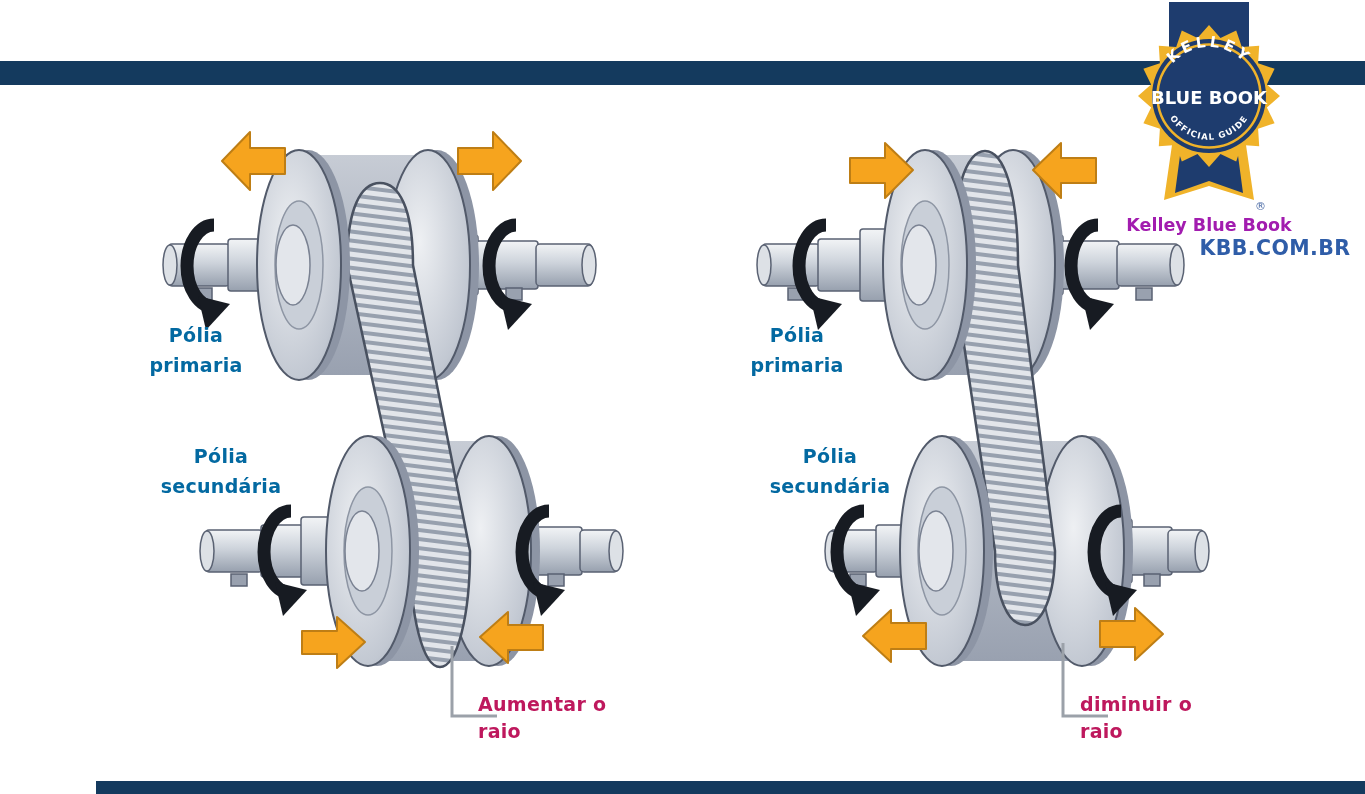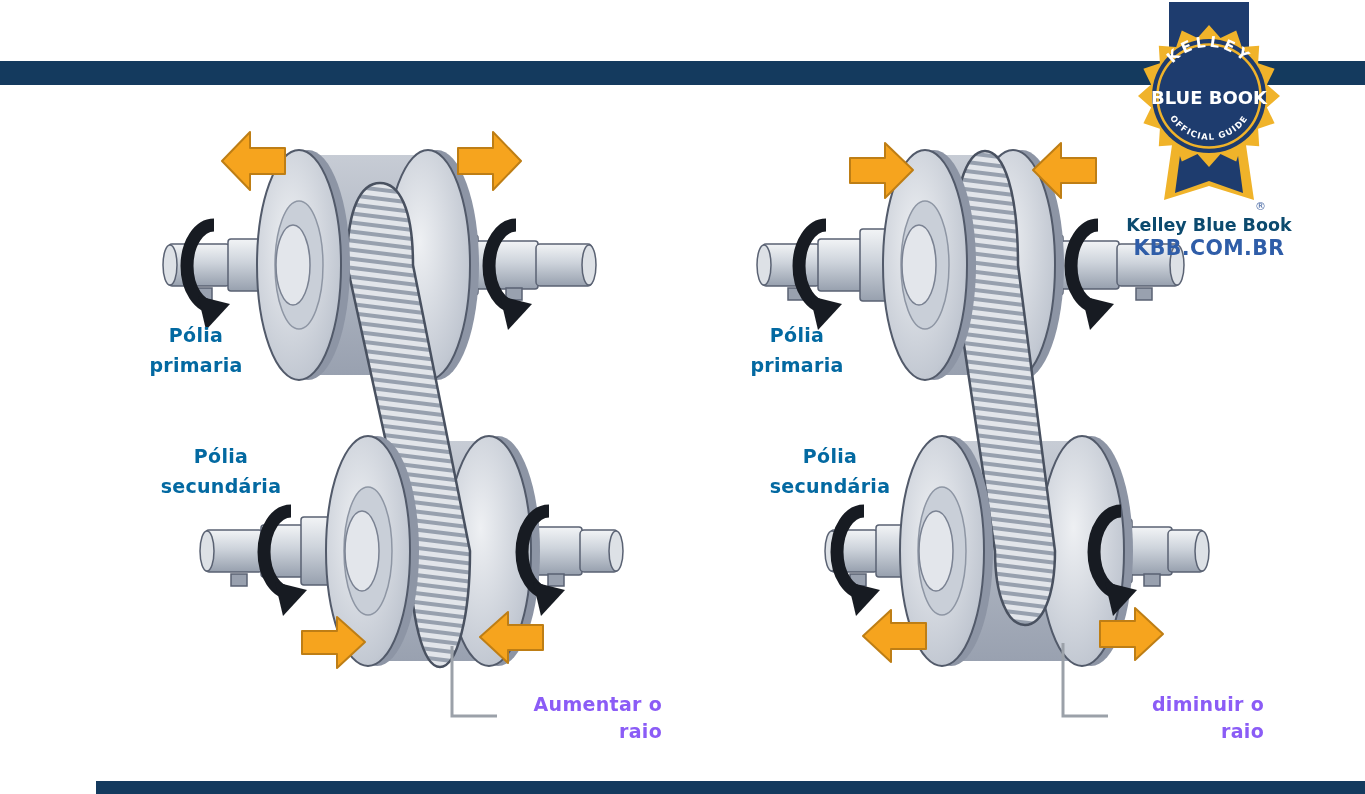--- a/index.html
+++ b/index.html
@@ -3,25 +3,25 @@
 <meta charset="utf-8">
 <style>
   html,body{margin:0;padding:0;background:#fff;}
   #stage{position:relative;width:1365px;height:794px;background:#ffffff;overflow:hidden;
          font-family:"DejaVu Sans",sans-serif;}
   .top-bar{position:absolute;left:0;top:61px;width:1365px;height:24px;background:#143A5E;}
   .bottom-bar{position:absolute;left:96px;top:781px;width:1269px;height:13px;background:#143A5E;}
   #art{position:absolute;left:0;top:0;width:1365px;height:794px;}
   .lbl{position:absolute;width:170px;text-align:center;
        font:700 19px "DejaVu Sans",sans-serif;color:#0369a1;line-height:30px;letter-spacing:.3px;}
-  .cap{position:absolute;width:184px;text-align:right;
-       font:700 19px "DejaVu Sans",sans-serif;color:#8b5cf6;line-height:27px;letter-spacing:.3px;}
+  .cap{position:absolute;width:184px;text-align:left;
+       font:700 19px "DejaVu Sans",sans-serif;color:#be185d;line-height:27px;letter-spacing:.3px;}
   .brand-name{position:absolute;left:1118px;top:215px;width:182px;text-align:center;
-       font:700 17.5px "DejaVu Sans",sans-serif;color:#0c4a6e;}
-  .brand-url{position:absolute;left:1118px;top:236px;width:182px;text-align:center;
+       font:700 17.5px "DejaVu Sans",sans-serif;color:#a21caf;}
+  .brand-url{position:absolute;left:1184px;top:236px;width:182px;text-align:center;
        font:800 20.5px "DejaVu Sans",sans-serif;color:#2F5DA8;letter-spacing:.4px;}
 </style>
 </head>
 <body>
 
 <div id="stage">
 
   <div class="top-bar"></div>
   <div class="bottom-bar"></div>
 

